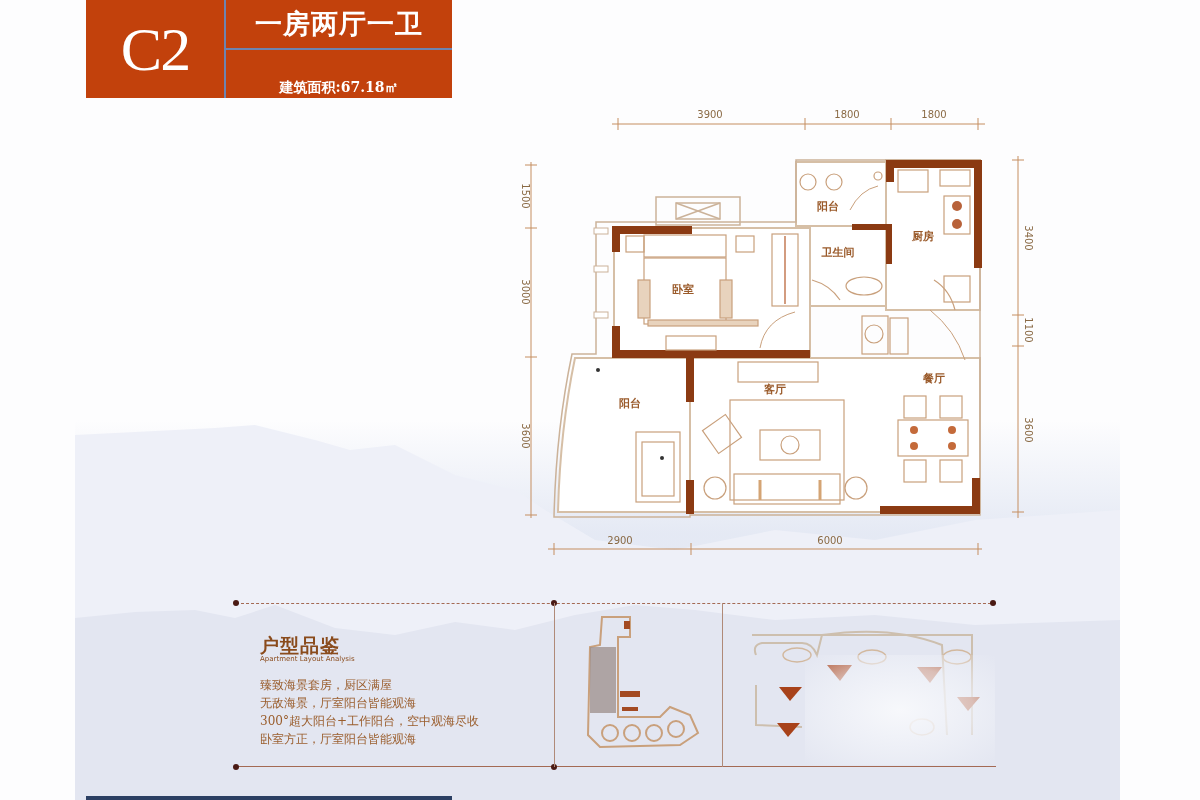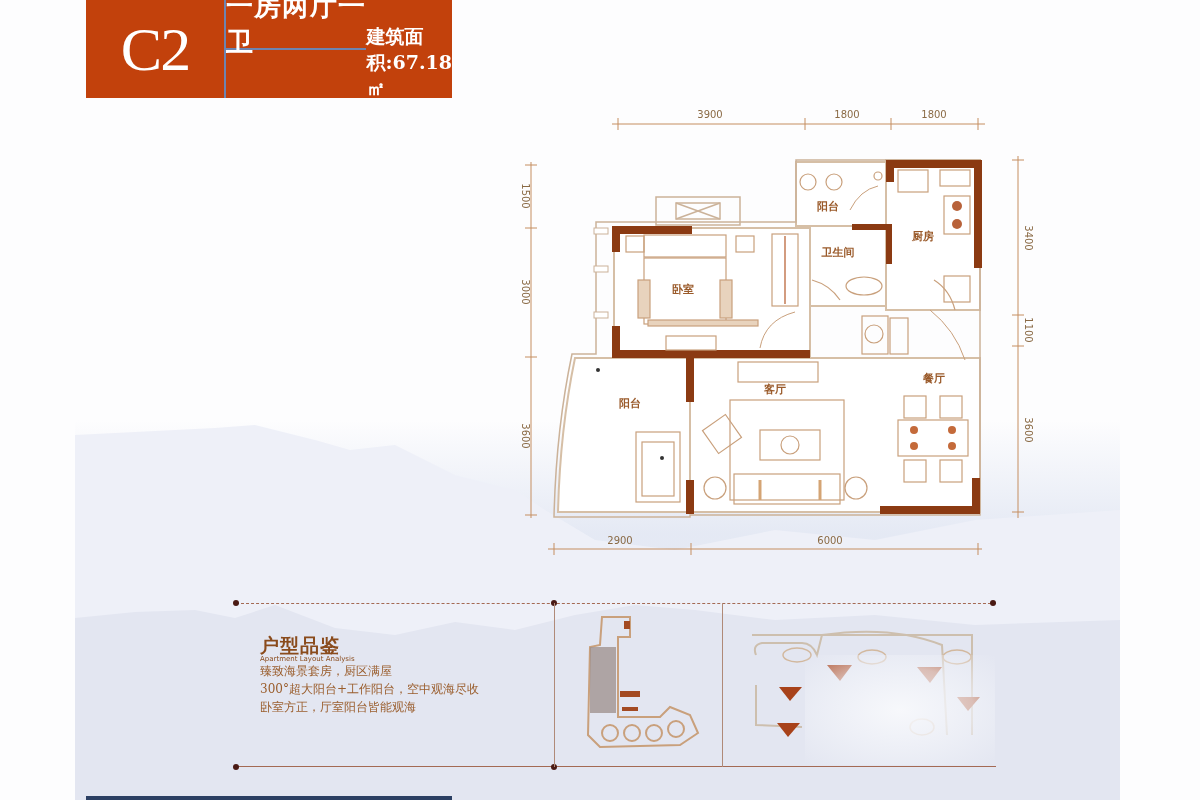--- a/index.html
+++ b/index.html
@@ -8,41 +8,41 @@
 
   .bg-fade { position: absolute; left: 75px; top: 420px; width: 1045px; height: 380px;
     background: linear-gradient(180deg, rgba(232,236,246,0) 0%, rgba(226,231,243,0.9) 30%, #e6e9f4 100%); }
   .mountains { position: absolute; left: 75px; top: 400px; width: 1045px; height: 400px; }
 
   .title-block { position: absolute; left: 86px; top: 0; width: 366px; height: 98px;
     background: #c2410c; display: flex; }
   .title-code { width: 140px; height: 98px; display: flex; align-items: center; justify-content: center;
     color: #ffffff; font-family: "Liberation Serif", serif; font-size: 62px; letter-spacing: -2px;
     border-right: 2px solid #6d84b0; }
-  .title-right { flex: 1; display: flex; flex-direction: row; }
+  .title-right { flex: 1; display: flex; flex-direction: column; }
   .title-type { height: 50px; display: flex; align-items: center; justify-content: center;
     color: #fff; font-family: "DejaVu Serif", serif; font-size: 27px; font-weight: bold; letter-spacing: 1px;
     border-bottom: 2px solid #6d84b0; }
   .title-area { flex: 1; display: flex; align-items: center; justify-content: center;
-    color: #fff; font-family: "DejaVu Serif", serif; font-size: 19px; font-weight: bold; margin-top: 28px; }
+    color: #fff; font-family: "DejaVu Serif", serif; font-size: 14px; font-weight: bold; margin-top: 28px; }
 
   .plan { position: absolute; left: 500px; top: 100px; width: 540px; height: 460px; }
   .dim { font-family: "DejaVu Sans", sans-serif; font-size: 10px; fill: #8a6a45; }
   .room { font-family: "DejaVu Sans", sans-serif; font-size: 11px; fill: #9a5a2a; font-weight: bold; }
 
   .analysis { position: absolute; left: 236px; top: 603px; width: 760px; height: 164px; }
   .analysis-line-top { position: absolute; left: 0; top: 0; width: 760px; border-top: 1px dashed #a46a54; }
   .analysis-line-bot { position: absolute; left: 0; bottom: 0; width: 760px; border-top: 1px solid #a46a54; }
   .dot { position: absolute; width: 6px; height: 6px; border-radius: 50%; background: #4a1a14; }
   .vsep { position: absolute; top: 0; bottom: 0; border-left: 1px solid #b08a78; }
   .analysis-title { position: absolute; left: 24px; top: 30px; font-size: 19px; font-weight: bold;
     color: #8a4b1c; letter-spacing: 1px; }
   .analysis-sub { position: absolute; left: 24px; top: 52px; font-size: 7px; color: #8a4b1c;
     font-family: "DejaVu Sans", sans-serif; }
-  .analysis-lines { position: absolute; left: 24px; top: 59px; font-size: 12px; color: #9a5d2c;
+  .analysis-lines { position: absolute; left: 24px; top: 73px; font-size: 12px; color: #9a5d2c;
     line-height: 18px; font-family: "DejaVu Serif", serif; }
 
   .keyplan { position: absolute; left: 560px; top: 607px; width: 170px; height: 155px; }
   .siteplan { position: absolute; left: 742px; top: 615px; width: 250px; height: 140px; }
   .fog { position: absolute; left: 805px; top: 655px; width: 190px; height: 110px;
     background: radial-gradient(ellipse at center, rgba(248,249,252,0.95) 0%, rgba(240,242,248,0.7) 55%, rgba(235,238,246,0) 100%); }
   .bottom-strip { position: absolute; left: 86px; top: 796px; width: 366px; height: 4px; background: #2b3f63; }
 </style>
 </head>
 <body>
@@ -235,20 +235,21 @@
   <div class="dot" style="left:315px; top:-3px;"></div>
   <div class="dot" style="left:754px; top:-3px;"></div>
   <div class="dot" style="left:-3px; bottom:-3px;"></div>
   <div class="dot" style="left:315px; bottom:-3px;"></div>
   <div class="vsep" style="left:318px;"></div>
   <div class="vsep" style="left:486px;"></div>
   <div class="analysis-title">户型品鉴</div>
   <div class="analysis-sub">Apartment Layout Analysis</div>
   <div class="analysis-lines">
     <div>臻致海景套房，厨区满屋</div>
+    <div>无敌海景，厅室阳台皆能观海</div>
     <div>300°超大阳台+工作阳台，空中观海尽收</div>
     <div>卧室方正，厅室阳台皆能观海</div>
   </div>
 </div>
 
 <svg class="keyplan" viewBox="0 0 170 155">
   <g fill="none" stroke="#c9a07c" stroke-width="2">
     <path d="M42,10 L70,10 L70,30 L58,30 L58,110 L100,110 L110,100 L130,108 L138,126 L120,138 L40,140 L28,128 L30,40 L40,38 Z"></path>
     <circle cx="50" cy="126" r="8"></circle>
       <circle cx="72" cy="126" r="8"></circle>

